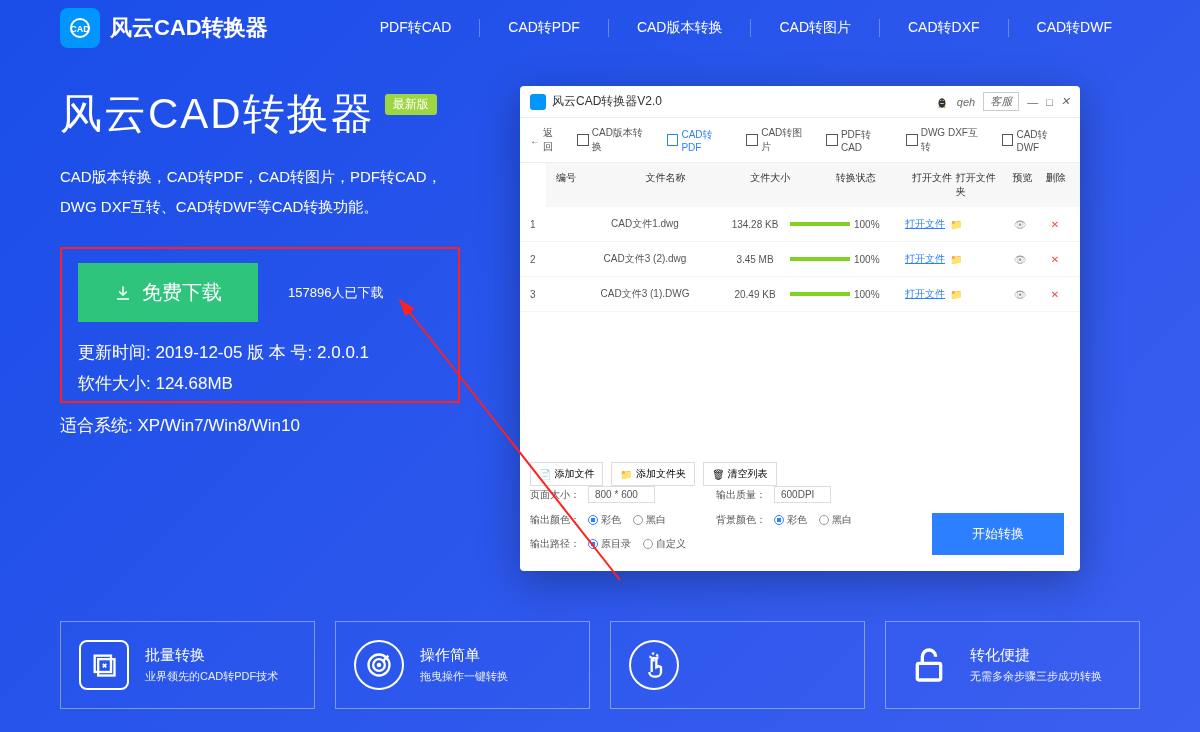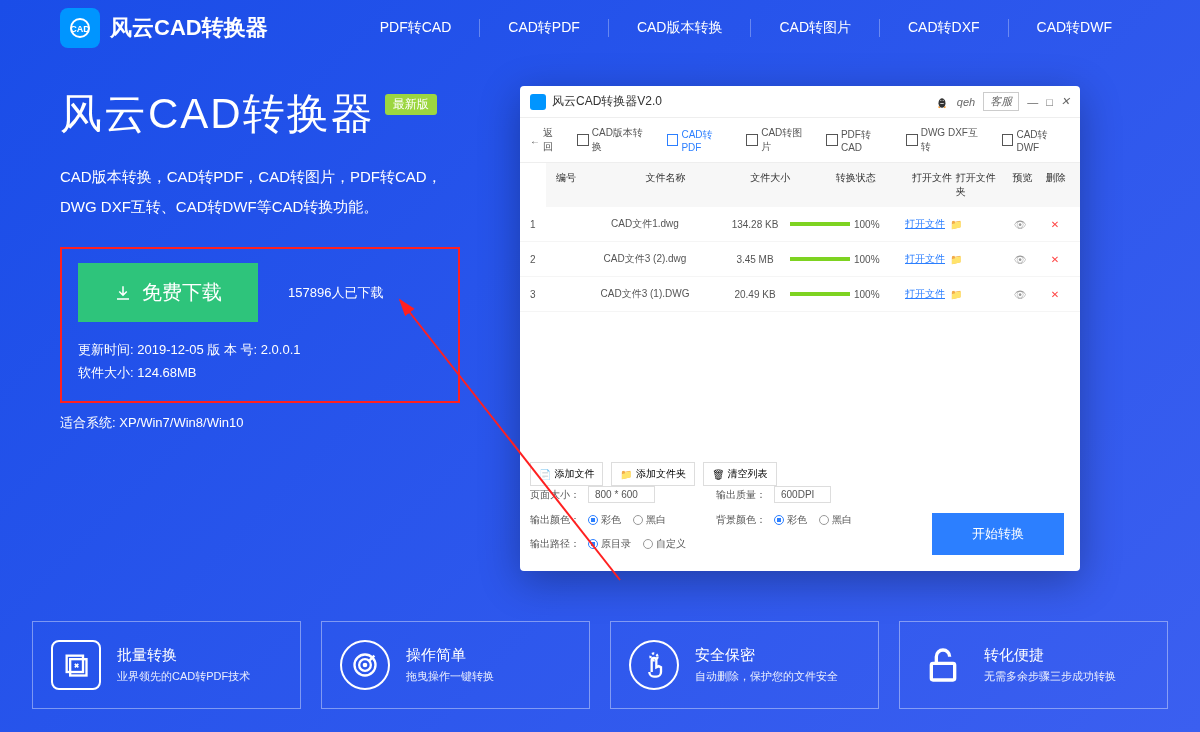--- a/index.html
+++ b/index.html
@@ -10,25 +10,25 @@
 .logo-text { color: #fff; font-size: 22px; font-weight: bold; }
 .nav { display: flex; margin-left: auto; gap: 0; }
 .nav-item { color: #fff; font-size: 14px; padding: 0 28px; cursor: pointer; border-left: 1px solid rgba(255,255,255,0.3); }
 .nav-item:first-child { border-left: none; }
 .hero { padding: 30px 60px 10px; display: flex; gap: 40px; }
 .hero-left { flex: 0 0 420px; }
 .title-row { display: flex; align-items: flex-start; gap: 10px; margin-bottom: 20px; }
 .title { color: #fff; font-size: 42px; font-weight: 400; letter-spacing: 2px; }
 .badge { background: #9cd640; color: #fff; font-size: 12px; padding: 2px 8px; border-radius: 3px; margin-top: 8px; }
 .desc { color: #fff; font-size: 15px; line-height: 2; margin-bottom: 25px; }
-.dl-box { border: 2px solid #ff2020; padding: 14px 16px 16px; display: inline-block; width: 400px; }
+.dl-box { border: 2px solid #ff2020; padding: 14px 16px 2px; display: inline-block; width: 400px; }
 .dl-row { display: flex; align-items: center; gap: 30px; margin-bottom: 16px; }
 .dl-btn { background: #2ec47b; color: #fff; font-size: 20px; padding: 16px 36px; border: none; cursor: pointer; display: flex; align-items: center; gap: 10px; }
 .dl-count { color: #fff; font-size: 13px; }
-.meta { color: #fff; font-size: 13px; line-height: 1.8; }
+.meta { color: #fff; font-size: 17px; line-height: 1.8; }
 .hero-right { flex: 1; position: relative; }
 .app-window { background: #fff; border-radius: 4px; box-shadow: 0 10px 40px rgba(0,0,0,0.3); width: 560px; font-size: 11px; }
 .app-titlebar { display: flex; align-items: center; padding: 6px 10px; border-bottom: 1px solid #eee; }
 .app-logo { width: 16px; height: 16px; background: #0095ff; border-radius: 3px; margin-right: 6px; }
 .app-title { font-size: 12px; color: #333; }
 .app-controls { margin-left: auto; display: flex; align-items: center; gap: 8px; color: #666; font-style: italic; }
 .penguin { display: inline-block; width: 14px; height: 14px; }
 .toolbar { display: flex; align-items: center; padding: 8px 10px; gap: 14px; border-bottom: 1px solid #eee; font-size: 10px; color: #555; }
 .tb-item { display: flex; align-items: center; gap: 3px; cursor: pointer; }
 .tb-item.active { color: #2c7fff; }
@@ -56,21 +56,21 @@
 .setting-row { display: flex; align-items: center; gap: 8px; margin-bottom: 10px; }
 .setting-label { min-width: 50px; }
 .select-box { border: 1px solid #ddd; padding: 2px 16px 2px 6px; font-size: 10px; background: #fff; position: relative; }
 .radio-group { display: flex; gap: 12px; }
 .radio-item { display: flex; align-items: center; gap: 3px; }
 .radio-dot { width: 10px; height: 10px; border: 1px solid #999; border-radius: 50%; display: inline-block; }
 .radio-dot.checked { border-color: #2c7fff; background: radial-gradient(circle, #2c7fff 40%, #fff 45%); }
 .start-btn { background: #2c7fff; color: #fff; border: none; padding: 12px 40px; font-size: 13px; position: absolute; right: 16px; bottom: 16px; cursor: pointer; }
 .app-window { position: relative; }
 .arrow-svg { position: absolute; top: 280px; left: 380px; pointer-events: none; }
-.features { display: flex; gap: 20px; padding: 40px 32px 0; }
+.features { display: flex; gap: 20px; padding: 40px 60px 0; }
 .feature { border: 1px solid rgba(255,255,255,0.4); padding: 18px; display: flex; align-items: center; gap: 16px; flex: 1; }
 .feature-icon { width: 50px; height: 50px; border: 2px solid #fff; border-radius: 8px; display: flex; align-items: center; justify-content: center; flex-shrink: 0; }
 .feature-icon.circle { border-radius: 50%; }
 .feature-text h3 { color: #fff; font-size: 15px; font-weight: normal; margin-bottom: 4px; }
 .feature-text p { color: rgba(255,255,255,0.9); font-size: 11px; }
 </style>
 </head>
 <body>
 
 <div class="header">
@@ -318,24 +318,20 @@
         <p>拖曳操作一键转换</p>
       </div>
   </div>
   <div class="feature">
     <div class="feature-icon circle">
         <svg width="28" height="28" viewBox="0 0 24 24" fill="none" stroke="#fff" stroke-width="2">
           <path d="M10 18V8a2 2 0 014 0v6l2-1 2 1v4a4 4 0 01-4 4h-2a4 4 0 01-4-4"></path>
           <circle cx="12" cy="5" r="3" stroke-dasharray="2 2"></circle>
         </svg>
       </div>
-    <div class="feature-text">
-        <h3>安全保密</h3>
-        <p>自动删除，保护您的文件安全</p>
-      </div>
   </div>
   <div class="feature">
     <div class="feature-icon" style="border:none">
         <svg width="40" height="40" viewBox="0 0 24 24" fill="none" stroke="#fff" stroke-width="2">
           <rect x="5" y="11" width="14" height="10" rx="1"></rect>
           <path d="M8 11V7a4 4 0 018 0"></path>
         </svg>
       </div>
     <div class="feature-text">
         <h3>转化便捷</h3>

